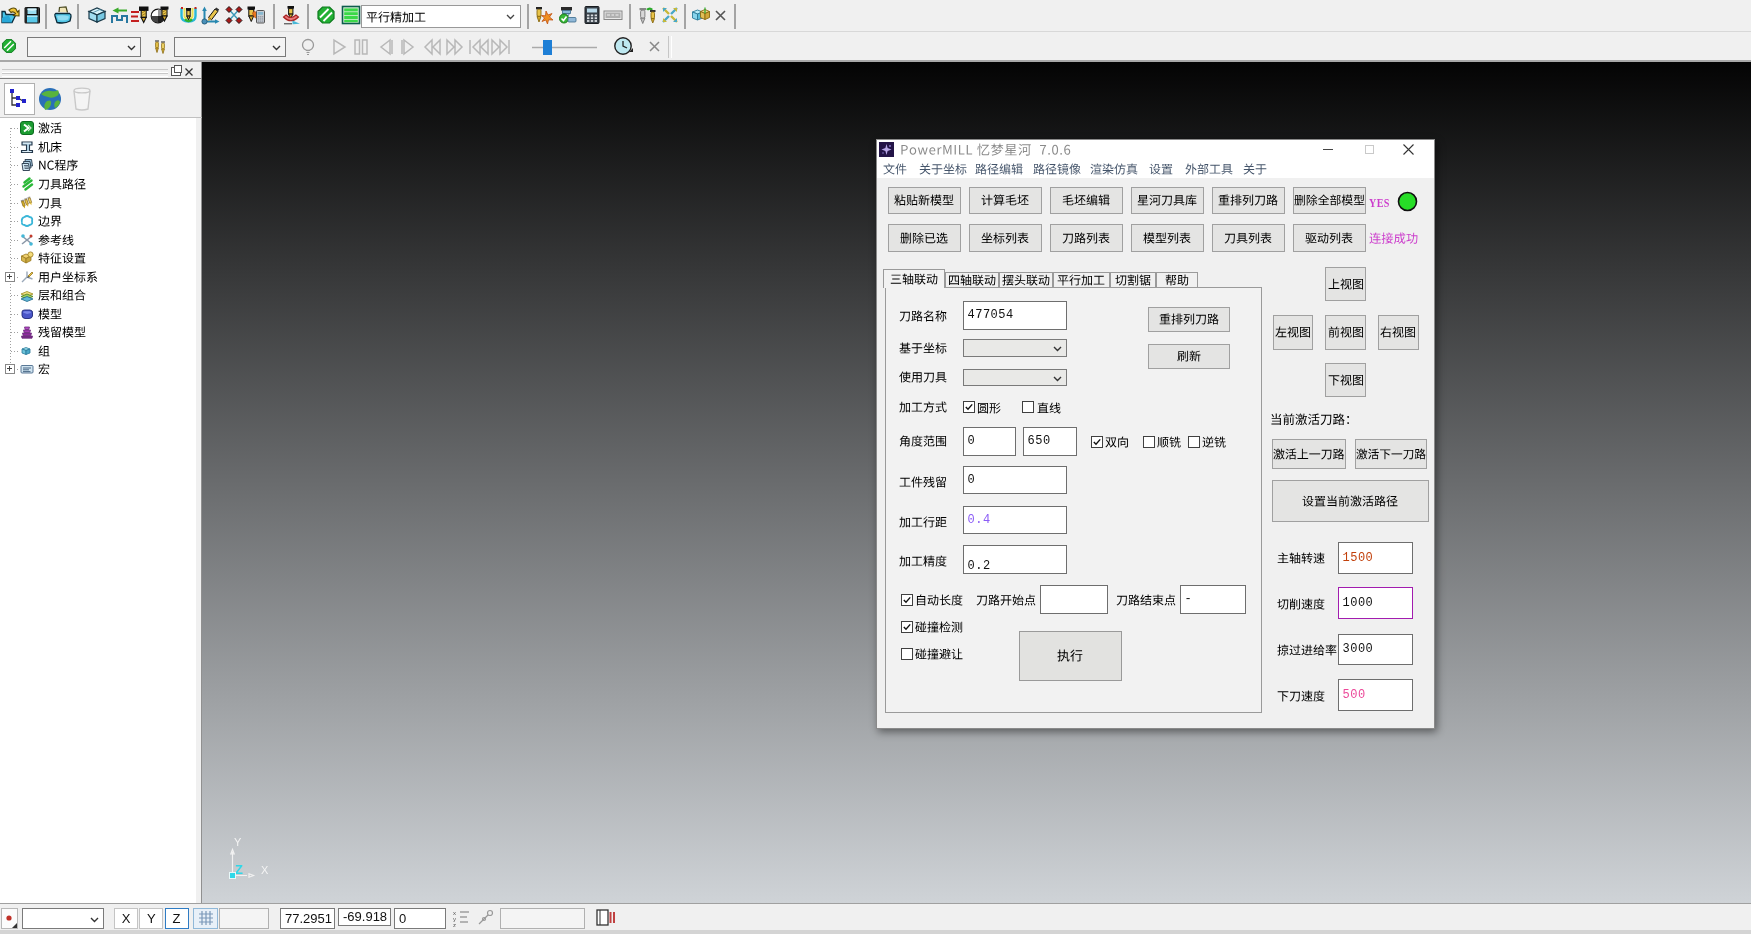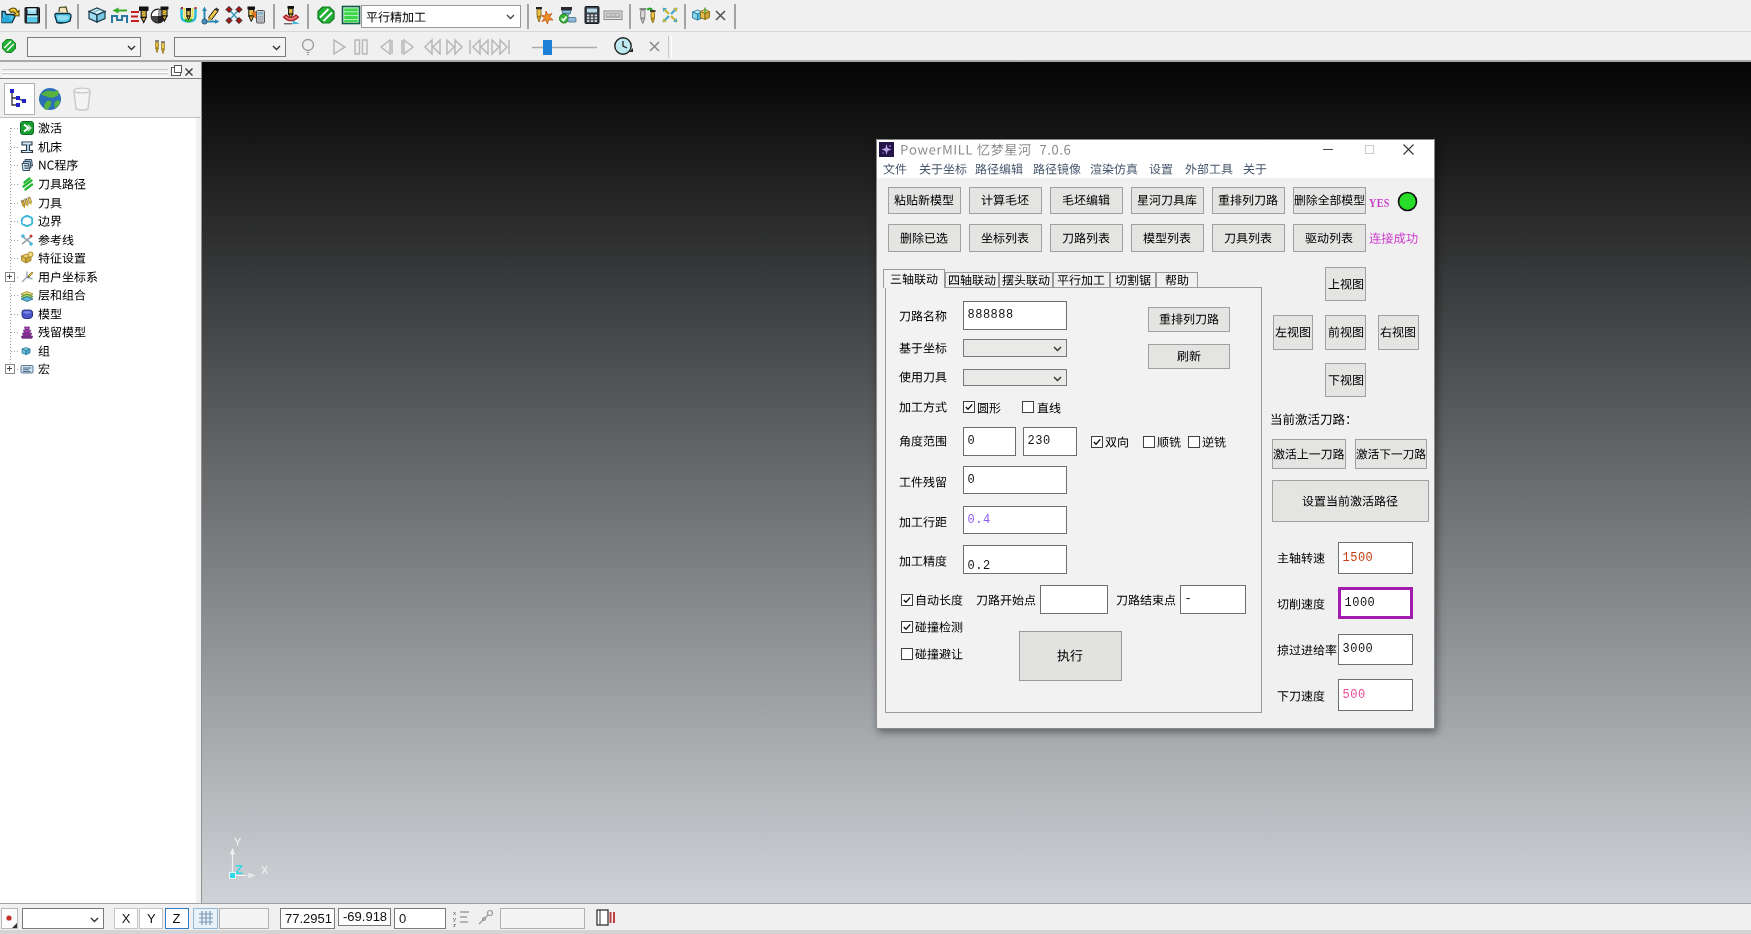--- a/index.html
+++ b/index.html
@@ -768,21 +768,21 @@
       <svg style="display:block;" width="48.0" height="12" viewBox="0 -880 4000 1000">
         <g fill="#000">
           <use href="#u5200" x="0"></use>
           <use href="#u8DEF" x="1000"></use>
           <use href="#u540D" x="2000"></use>
           <use href="#u79F0" x="3000"></use>
         </g>
       </svg>
     </div>
     <div class="ab" style="position:absolute;left:962.5px;top:300.5px;width:104px;height:29.5px;background:#fff;border:1px solid #6e6e6e;display:flex;align-items:center;padding-left:4px;box-sizing:border-box;">
-      <span style="font:12px 'Liberation Mono',monospace;color:#111;letter-spacing:0.5px">888888</span>
+      <span style="font:12px 'Liberation Mono',monospace;color:#111;letter-spacing:0.5px">477054</span>
     </div>
     <div class="ab" style="position:absolute;left:1148px;top:306.5px;width:81.5px;height:25px;background:#e4e4e3;border:1px solid #a0a0a0;display:flex;align-items:center;justify-content:center;box-sizing:border-box;">
       <svg style="display:block;" width="60.0" height="12" viewBox="0 -880 5000 1000">
         <g fill="#000">
           <use href="#u91CD" x="0"></use>
           <use href="#u6392" x="1000"></use>
           <use href="#u5217" x="2000"></use>
           <use href="#u5200" x="3000"></use>
           <use href="#u8DEF" x="4000"></use>
         </g>
@@ -865,21 +865,21 @@
           <use href="#u5EA6" x="1000"></use>
           <use href="#u8303" x="2000"></use>
           <use href="#u56F4" x="3000"></use>
         </g>
       </svg>
     </div>
     <div class="ab" style="position:absolute;left:962.5px;top:427px;width:53.5px;height:28.5px;background:#fff;border:1px solid #6e6e6e;display:flex;align-items:center;padding-left:4px;box-sizing:border-box;">
       <span style="font:12px 'Liberation Mono',monospace;color:#111;letter-spacing:0.5px">0</span>
     </div>
     <div class="ab" style="position:absolute;left:1022.5px;top:427px;width:54px;height:28.5px;background:#fff;border:1px solid #6e6e6e;display:flex;align-items:center;padding-left:4px;box-sizing:border-box;">
-      <span style="font:12px 'Liberation Mono',monospace;color:#111;letter-spacing:0.5px">230</span>
+      <span style="font:12px 'Liberation Mono',monospace;color:#111;letter-spacing:0.5px">650</span>
     </div>
     <div class="ab" style="position:absolute;left:1091px;top:435.5px;width:12px;height:12px;background:#fff;border:1px solid #404040;box-sizing:border-box;">
       <svg style="display:block" width="10" height="10" viewBox="0 0 10 10">
         <path d="M1.8 5 L4 7.2 L8.2 2.4" stroke="#111" stroke-width="1.4" fill="none"></path>
       </svg>
     </div>
     <div class="ab" style="position:absolute;left:1105px;top:436.0px;">
       <svg style="display:block;" width="24.0" height="12" viewBox="0 -880 2000 1000">
         <g fill="#000">
           <use href="#u53CC" x="0"></use>
@@ -1132,21 +1132,21 @@
 <div class="ab" style="position:absolute;left:1276.5px;top:598.0px;">
     <svg style="display:block;" width="48.0" height="12" viewBox="0 -880 4000 1000">
       <g fill="#000">
         <use href="#u5207" x="0"></use>
         <use href="#u524A" x="1000"></use>
         <use href="#u901F" x="2000"></use>
         <use href="#u5EA6" x="3000"></use>
       </g>
     </svg>
   </div>
-<div class="ab" style="position:absolute;left:1337.5px;top:587px;width:75px;height:31.5px;background:#fff;border:3px solid #a21caf;display:flex;align-items:center;padding-left:4px;box-sizing:border-box;">
+<div class="ab" style="position:absolute;left:1337.5px;top:587px;width:75px;height:31.5px;background:#fff;border:1px solid #a21caf;display:flex;align-items:center;padding-left:4px;box-sizing:border-box;">
     <span style="font:12px 'Liberation Mono',monospace;color:#111;letter-spacing:0.5px">1000</span>
   </div>
 <div class="ab" style="position:absolute;left:1276.5px;top:644.0px;">
     <svg style="display:block;" width="60.0" height="12" viewBox="0 -880 5000 1000">
       <g fill="#000">
         <use href="#u63A0" x="0"></use>
         <use href="#u8FC7" x="1000"></use>
         <use href="#u8FDB" x="2000"></use>
         <use href="#u7ED9" x="3000"></use>
         <use href="#u7387" x="4000"></use>

